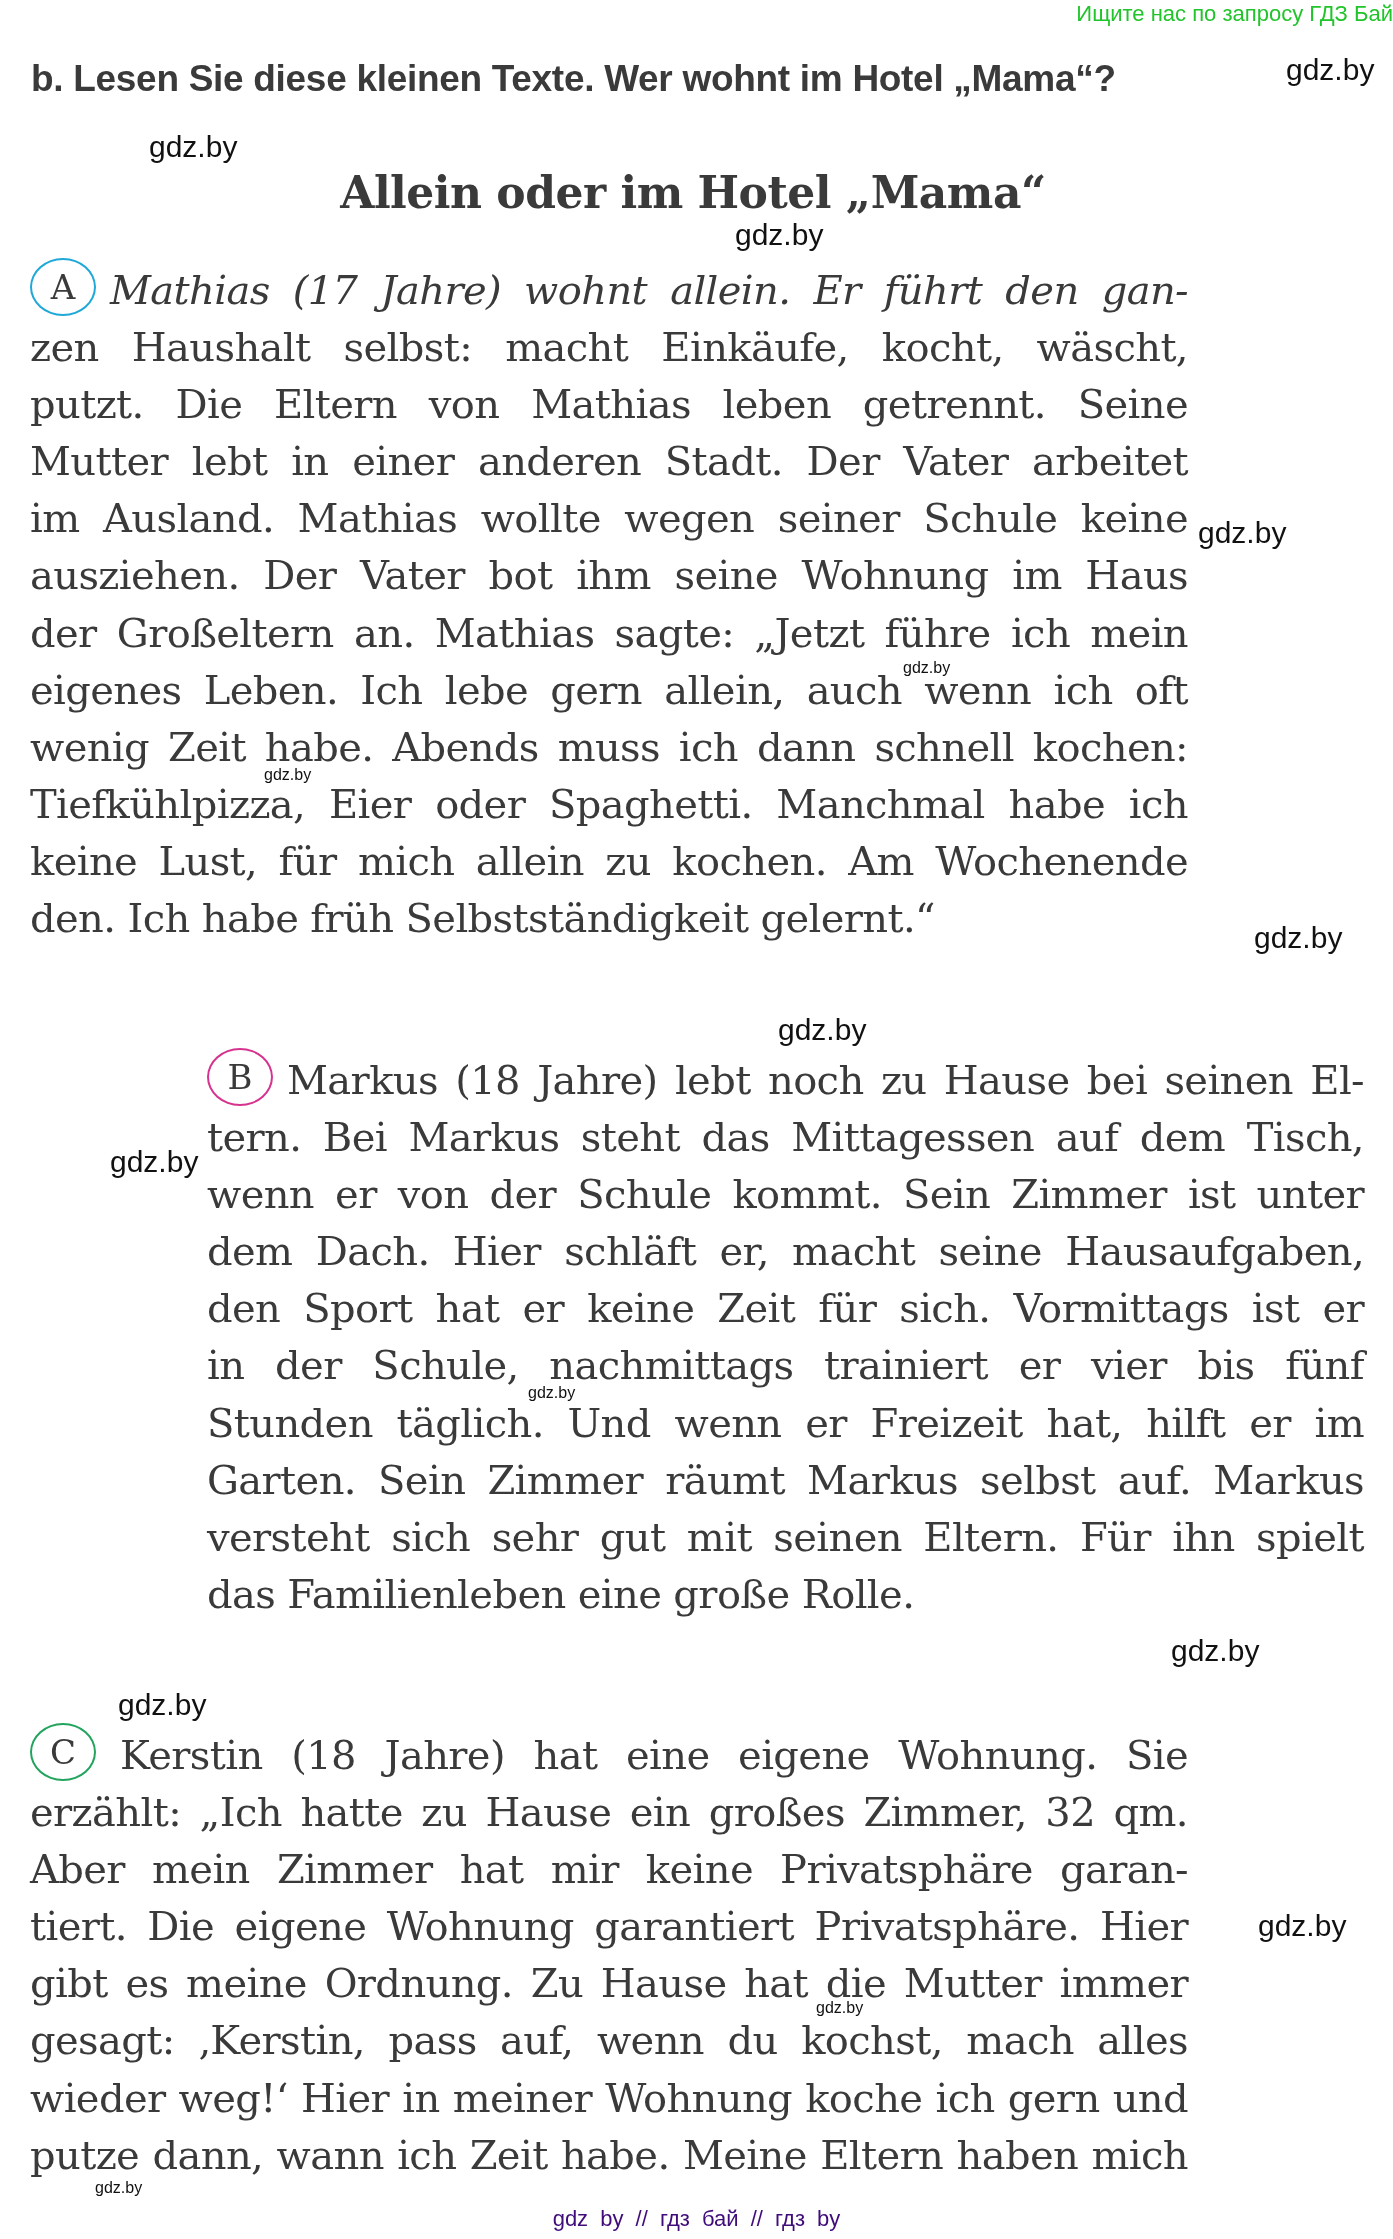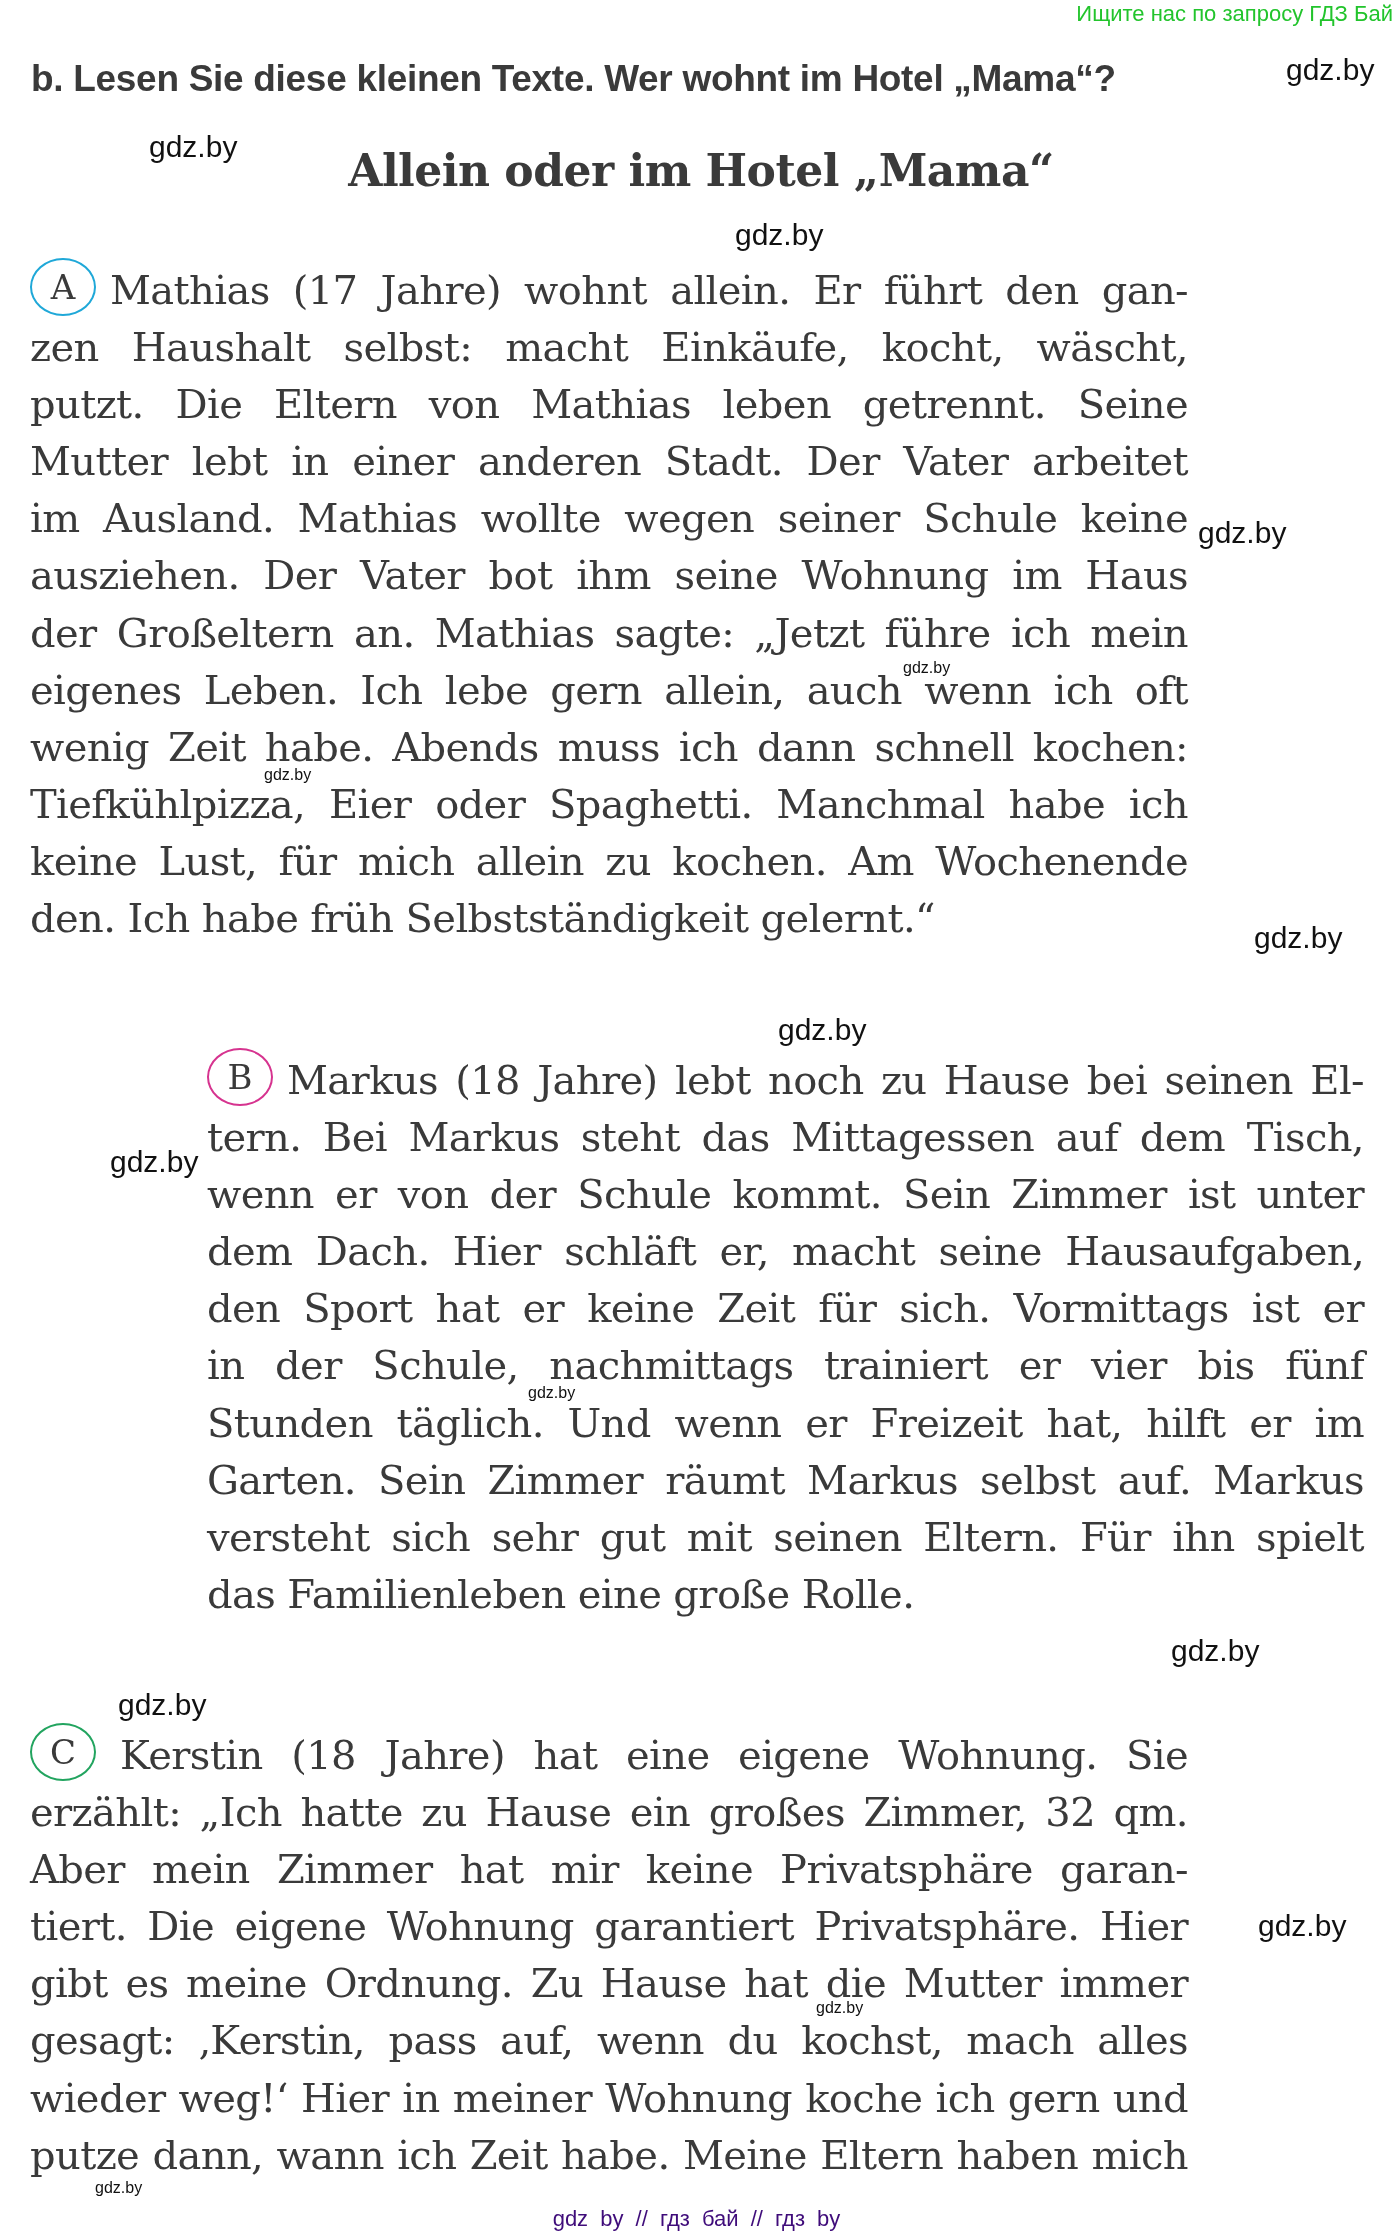--- a/index.html
+++ b/index.html
@@ -8,23 +8,23 @@
     position: absolute; left: 0; top: 0; width: 1393px; height: 28px;
     text-align: right; font-family: "Liberation Sans", sans-serif;
     font-size: 22px; line-height: 28px; color: #22c42c;
   }
   .task {
     position: absolute; left: 31px; top: 58px;
     font-family: "Liberation Sans", sans-serif; font-weight: bold;
     font-size: 37px; color: #3a3a3a; letter-spacing: -0.3px; white-space: nowrap;
   }
   .title {
-    position: absolute; left: 0; top: 145px; width: 1386px; text-align: center;
+    position: absolute; left: 0; top: 167px; width: 1386px; text-align: center;
     font-family: "DejaVu Serif", serif; font-weight: bold; font-size: 44px;
-    color: #3a3a3a; white-space: nowrap; letter-spacing: -0.5px; margin-left: 8px;
+    color: #3a3a3a; white-space: nowrap; letter-spacing: -0.5px;
   }
   .wm {
     position: absolute; font-family: "Liberation Sans", sans-serif;
     color: #111; white-space: nowrap; line-height: 1;
   }
   .wm.big { font-size: 30px; }
   .wm.small { font-size: 16px; }
   .block { position: absolute; }
   .line {
     font-family: "DejaVu Serif", serif; font-size: 40px; color: #3a3a3a;
@@ -48,21 +48,21 @@
 <body>
 
 <div class="banner">Ищите нас по запросу ГДЗ Бай</div>
 
 <div class="task">b. Lesen Sie diese kleinen Texte. Wer wohnt im Hotel „Mama“?</div>
 
 <div class="title">Allein oder im Hotel „Mama“</div>
 
 <div class="badge" style="left:30px;top:258px;border-color:#1fa8d8;">A</div>
 <div class="block" style="left:30px;top:262px;width:1158px;">
-  <div class="line" style="padding-left:80px;">Mathias (17 Jahre) wohnt allein. Er führt den gan-</div>
+  <div class="line" style="padding-left:80px;font-style:italic;">Mathias (17 Jahre) wohnt allein. Er führt den gan-</div>
   <div class="line">zen Haushalt selbst: macht Einkäufe, kocht, wäscht,</div>
   <div class="line">putzt. Die Eltern von Mathias leben getrennt. Seine</div>
   <div class="line">Mutter lebt in einer anderen Stadt. Der Vater arbeitet</div>
   <div class="line">im Ausland. Mathias wollte wegen seiner Schule keine</div>
   <div class="line">ausziehen. Der Vater bot ihm seine Wohnung im Haus</div>
   <div class="line">der Großeltern an. Mathias sagte: „Jetzt führe ich mein</div>
   <div class="line">eigenes Leben. Ich lebe gern allein, auch wenn ich oft</div>
   <div class="line">wenig Zeit habe. Abends muss ich dann schnell kochen:</div>
   <div class="line">Tiefkühlpizza, Eier oder Spaghetti. Manchmal habe ich</div>
   <div class="line">keine Lust, für mich allein zu kochen. Am Wochenende</div>

